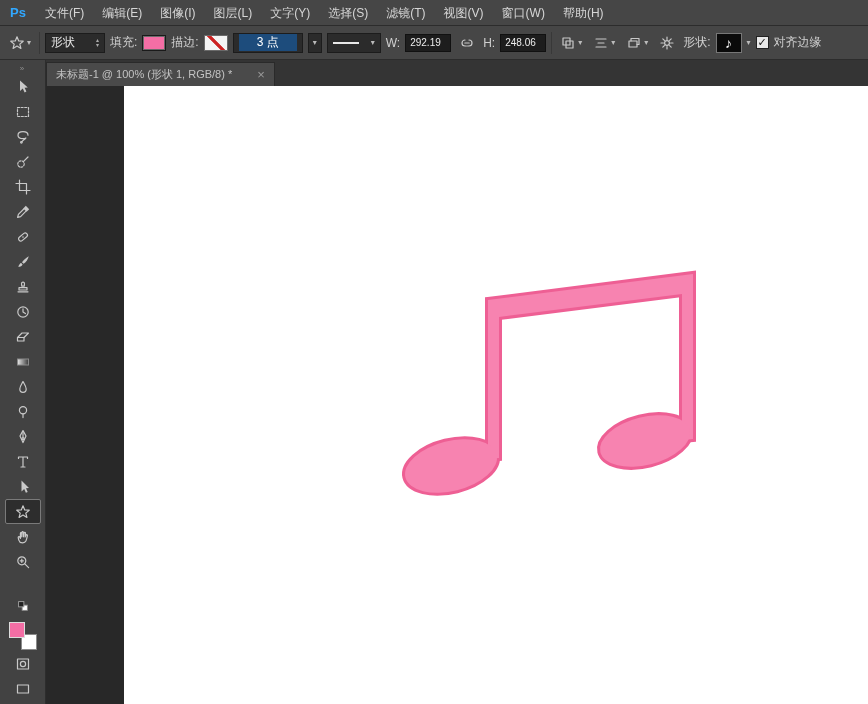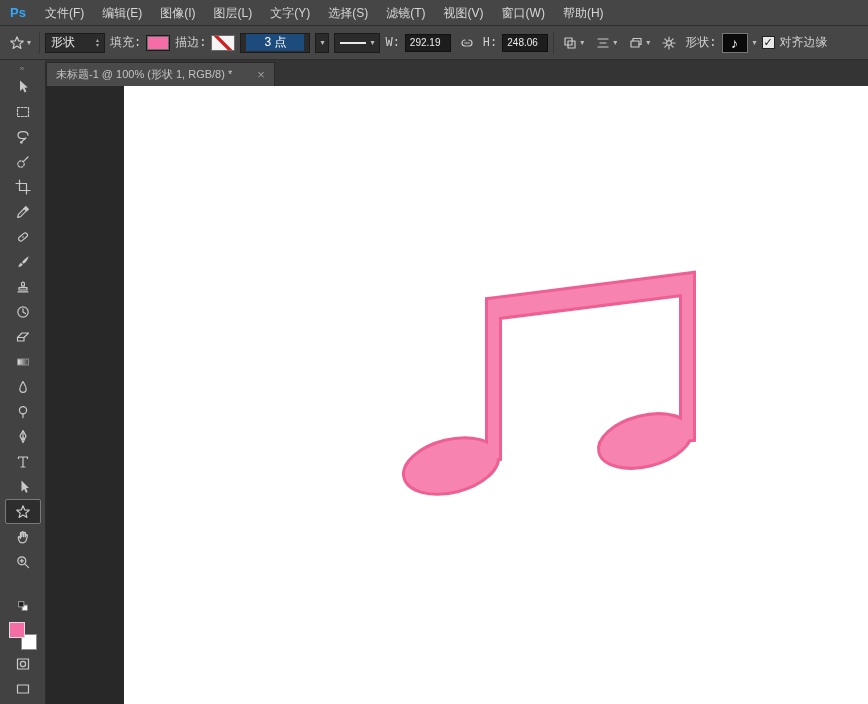--- a/index.html
+++ b/index.html
@@ -16,27 +16,27 @@
     display:flex; align-items:center; padding-left:6px;
   }
   .ps-logo { font-weight:bold; font-size:13px; padding:0 10px 0 4px; letter-spacing:0; }
   .menu-item { padding:12px 9px; line-height:26px; cursor:default; }
   
   .options-bar {
     position:absolute; top:26px; left:0; right:0; height:34px;
     background:#464646; border-bottom:1px solid #2c2c2c;
     display:flex; align-items:center; gap:5px; padding:0 6px; white-space:nowrap;
   }
-  .opt-label { color:#d0d0d0;font-family:Liberation Mono, monospace; }
+  .opt-label { color:#d0d0d0; }
   .sep { width:1px; height:22px; background:#595959; border-right:1px solid #383838; }
   .opt-btn { display:flex; align-items:center; gap:2px; padding:2px 3px; border-radius:2px; }
   .dd-arrow { font-size:8px; color:#bbb; line-height:1; }
   .combo {
     background:#2b2b2b; border:1px solid #1c1c1c; height:20px;
-    display:flex; align-items:center; padding:0 5px; gap:4px; color:#e4e4e4;
+    display:flex; align-items:center; padding:0 5px; gap:12px; color:#e4e4e4;
   }
   .combo .spin { display:flex; flex-direction:column; font-size:6px; color:#aaa; line-height:5px; }
   .field {
     background:#1d1d1d; border:1px solid #111; height:18px; min-width:46px;
     display:flex; align-items:center; padding:0 4px; color:#ececec; font-size:10px;
   }
   .swatch { width:24px; height:16px; border:1px solid #1a1a1a; box-shadow:0 0 0 1px #6a6a6a inset; }
   .swatch-none {
     width:24px; height:16px; border:1px solid #6a6a6a; background:
       linear-gradient(45deg, transparent 42%, #cc2222 45%, #cc2222 55%, transparent 58%), #f4f4f4;

